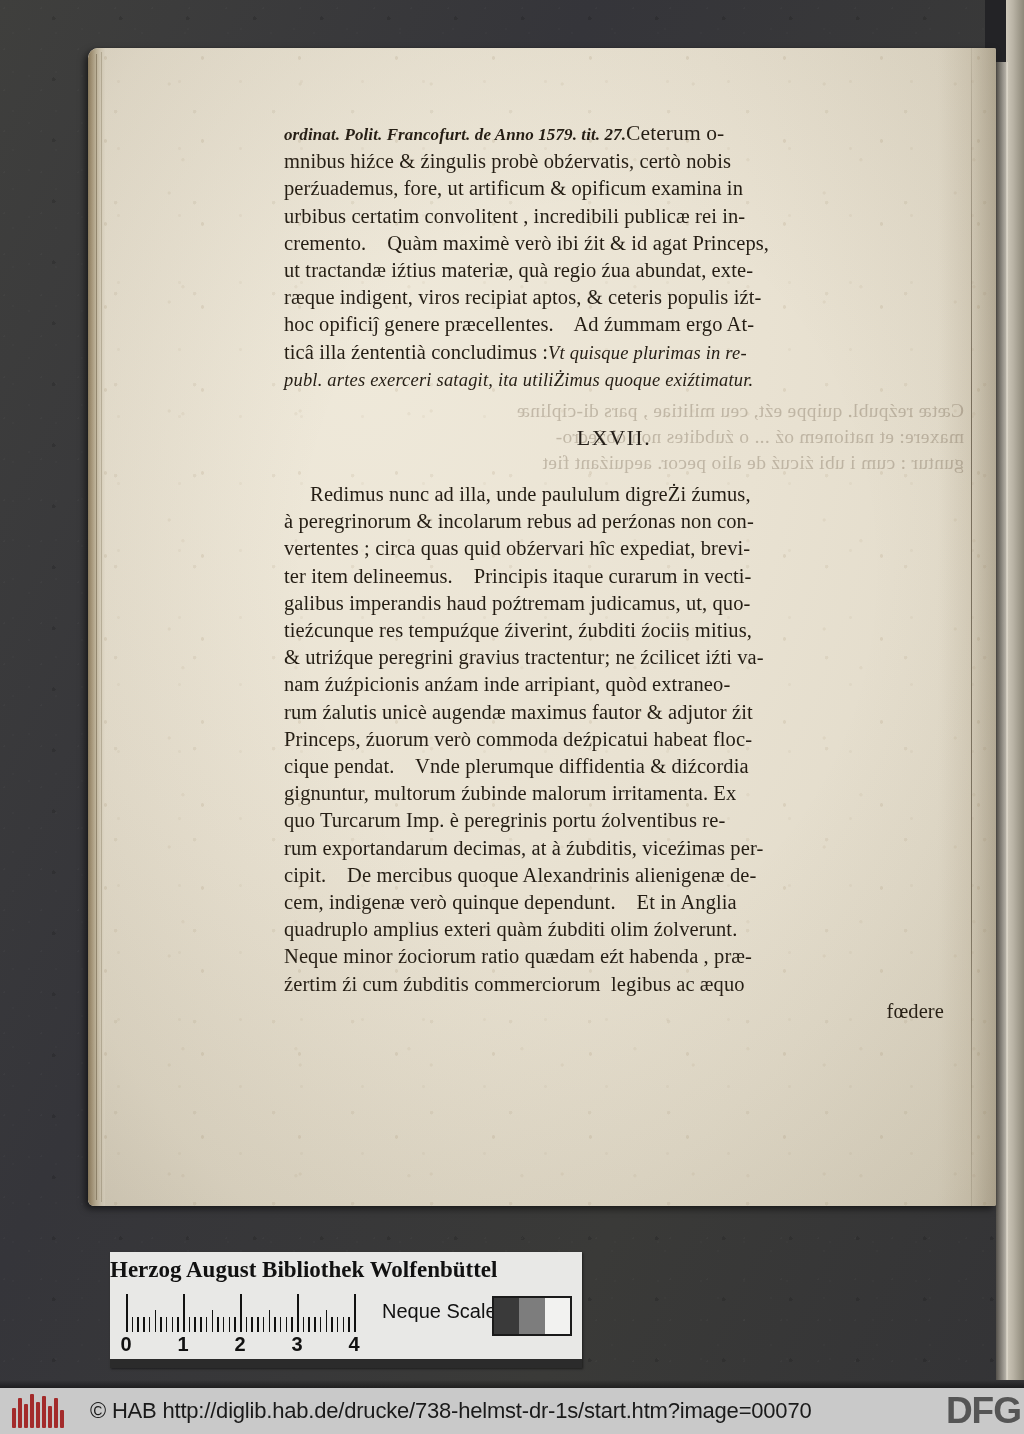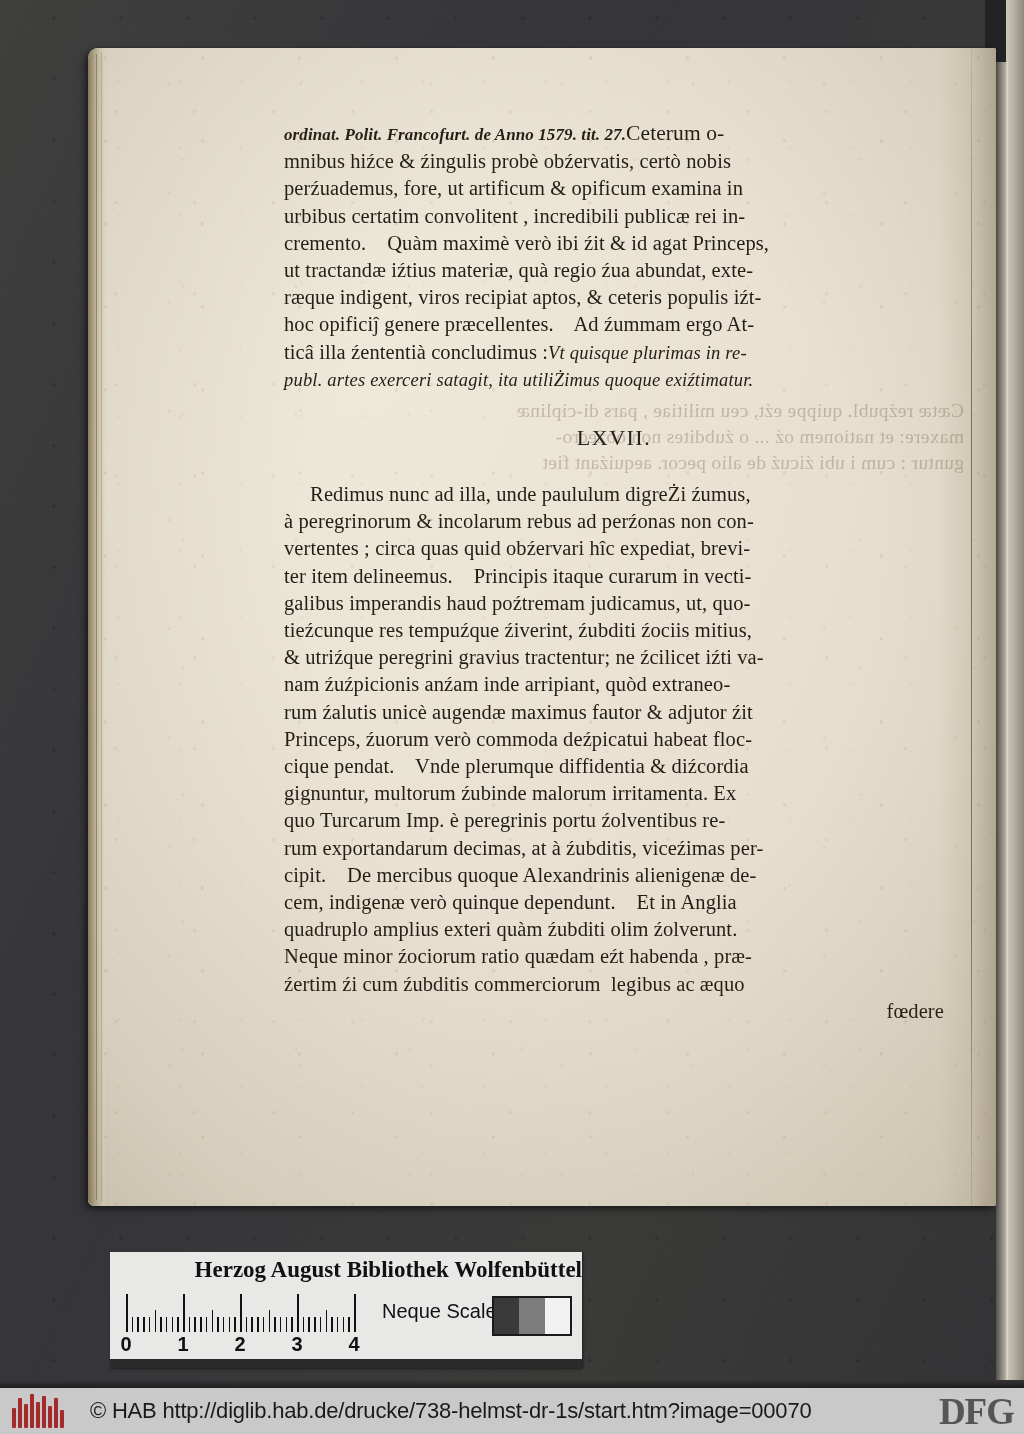--- a/index.html
+++ b/index.html
@@ -98,21 +98,21 @@
     pointer-events:none;filter:blur(.4px);
   }
 
   
   #target-card{
     position:absolute;left:110px;top:1252px;width:472px;height:116px;
     background:#e8e8e6;box-shadow:1px 1px 2px rgba(0,0,0,.5);
   }
   #card-title{
     font-family:"Liberation Serif",serif;font-weight:bold;font-size:23px;
-    color:#111;text-align:right;padding-top:5px;letter-spacing:0px;white-space:nowrap;
+    color:#111;text-align:left;padding-top:5px;letter-spacing:0px;white-space:nowrap;
   }
   #card-bottom-bar{position:absolute;left:0;bottom:0;width:100%;height:9px;background:#2b2b2b;}
   #ruler{position:absolute;left:10px;top:40px;width:250px;height:62px;}
   .tick{position:absolute;bottom:22px;width:1.6px;background:#111;}
   .tick.major{height:38px;width:2.2px;}
   .tick.mid{height:22px;}
   .tick.minor{height:15px;}
   .rnum{position:absolute;bottom:-2px;font-family:"Liberation Sans",sans-serif;
     font-weight:bold;font-size:20px;color:#111;transform:translateX(-50%);}
   #grayscale-label{position:absolute;left:272px;top:48px;
@@ -129,22 +129,22 @@
   #footer-top-shadow{position:absolute;left:0;bottom:46px;width:1024px;height:8px;
     background:linear-gradient(180deg,rgba(0,0,0,0),rgba(0,0,0,.45));}
   #hab-mark{width:56px;height:34px;margin-left:12px;display:flex;align-items:flex-end;gap:2px;}
   #hab-mark i{display:block;background:#a32b2b;width:4px;border-radius:1px;}
   #footer-url{
     font-family:"Liberation Sans",sans-serif;font-size:22px;color:#1a1a1a;
     margin-left:22px;white-space:nowrap;letter-spacing:-.2px;
   }
   #dfg-logo{
     position:absolute;right:0px;top:0;height:46px;display:flex;align-items:center;
-    font-family:Liberation Serif, serif;font-weight:bold;font-size:37px;
-    color:#555;letter-spacing:-1px;padding-right:10px;
+    font-family:Liberation Sans, sans-serif;font-weight:bold;font-size:37px;
+    color:#555;letter-spacing:-1px;padding-right:3px;
   }
 </style>
 </head>
 <body>
 
 <div id="scan-root">
   <div id="mount-texture"></div>
   <div id="board-edge-top"></div>
   <div id="board-edge-right"></div>
   <div id="board-edge-right-dark"></div>

